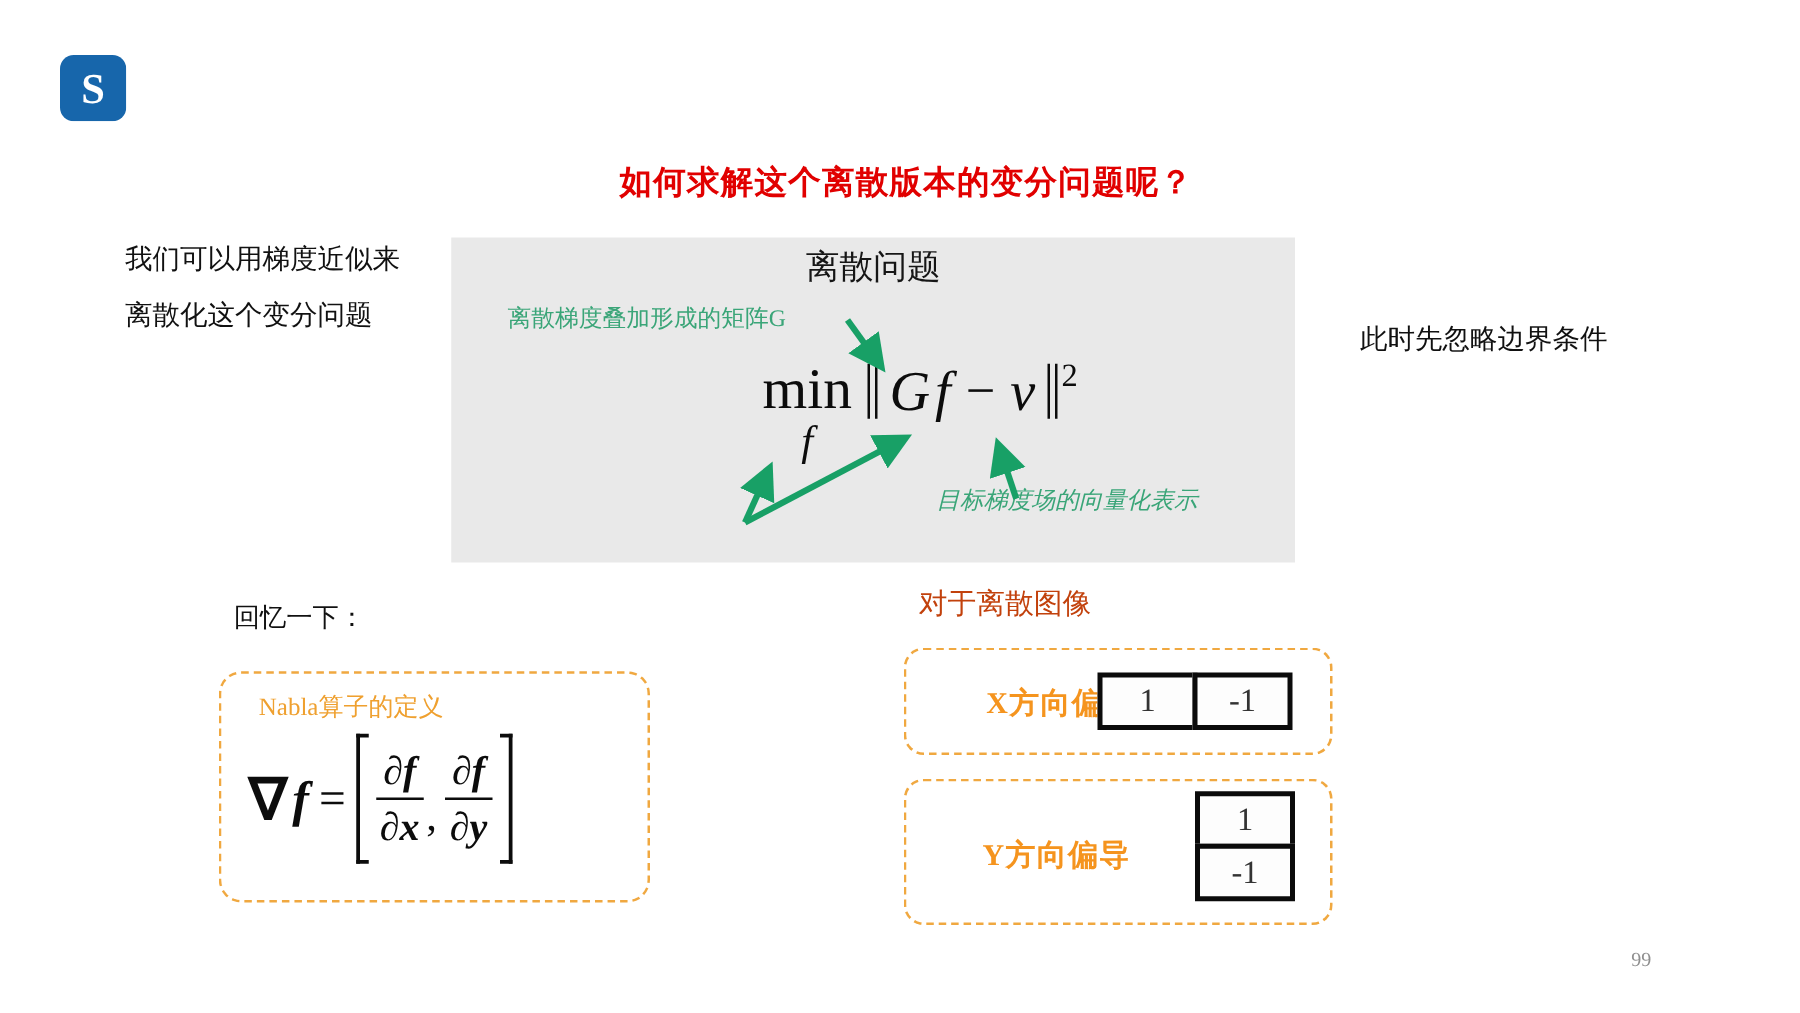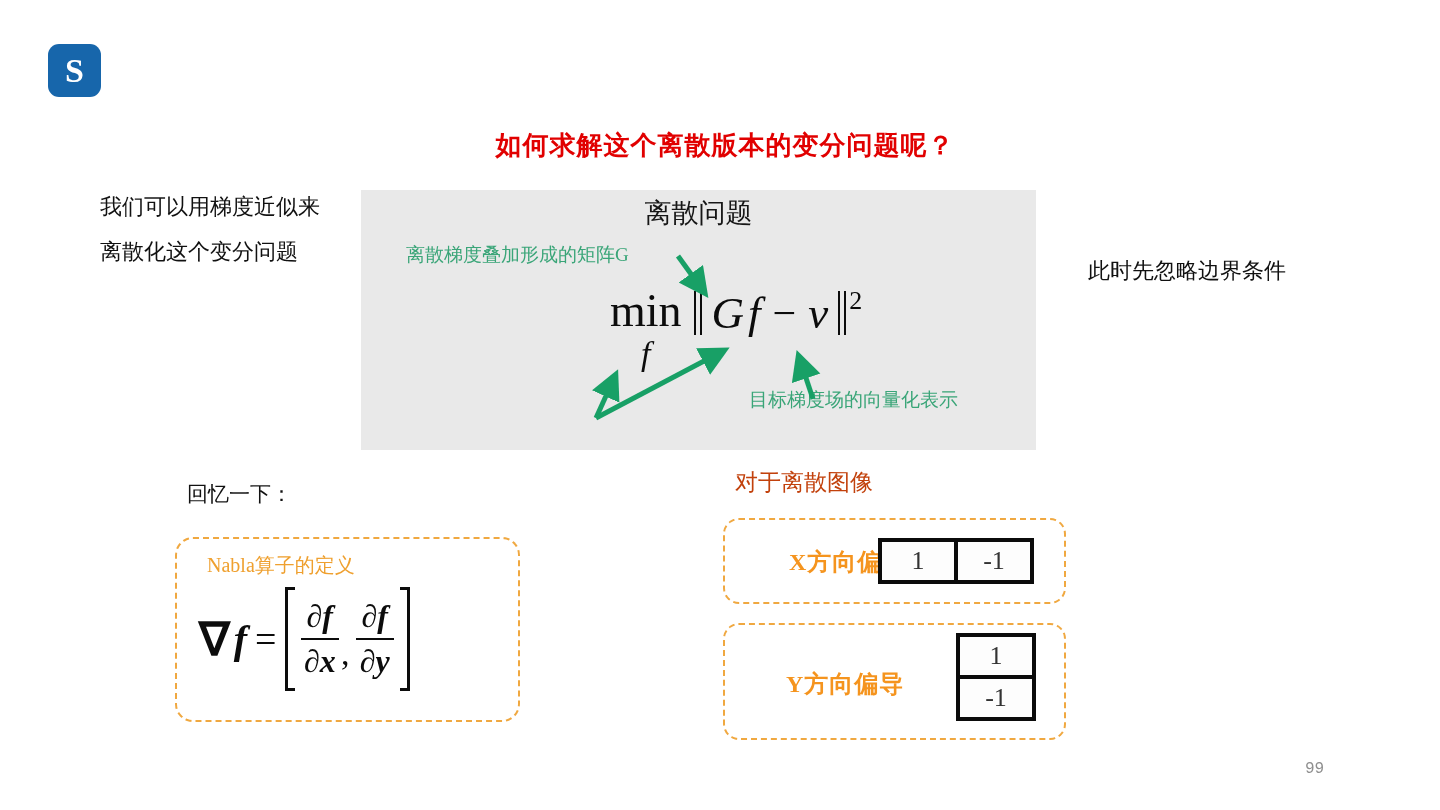--- a/index.html
+++ b/index.html
@@ -24,21 +24,21 @@
 
   
   .panel { position:absolute; left:361px; top:190px; width:675px; height:260px;
            background:#e9e9e9; }
   .panel-title { position:absolute; left:0; right:0; top:5px; text-align:center;
                  font-family:"Liberation Serif", serif; font-size:27px; color:#161616; }
   .g-label { position:absolute; font-family:"Liberation Serif", serif; font-size:19px;
              color:#3aa578; }
   .g-label.matrix { left:45px; top:52px;text-align:right; }
   .g-label.unknown { left:117px; top:174px; line-height:34px; }
-  .g-label.target { left:388px; top:197px; }
+  .g-label.target { left:388px; top:197px;font-style:italic; }
   .arrows-svg { position:absolute; left:0; top:0; width:675px; height:260px; }
 
   .formula { position:absolute; left:212px; top:98px; display:flex; align-items:flex-start;
              font-family:"Liberation Serif", serif; color:#0c0c0c;margin-left:37px; }
   .minblock { display:flex; flex-direction:column; align-items:center; margin-right:12px; }
   .minword { font-size:46px; line-height:46px; }
   .minsub { font-style:italic; font-size:34px; line-height:36px; margin-top:2px; }
   .normrow { display:flex; align-items:center; height:50px; margin-top:0px; }
   .dbar { display:inline-block; width:8px; height:44px; border-left:2.5px solid #0c0c0c;
           border-right:2.5px solid #0c0c0c; }
@@ -83,21 +83,21 @@
   .kbox.y .klabel { left:22px; top:43px; }
   .ktable { position:absolute; display:flex; }
   .ktable.horiz { left:153px; top:18px; flex-direction:row; }
   .ktable.vert  { left:231px; top:8px;  flex-direction:column; }
   .kcell { width:80px; height:46px; border:4px solid #0b0b0b; background:#fdfdfd;
            display:flex; align-items:center; justify-content:center;
            font-family:"Liberation Serif", serif; font-size:26px; color:#333; }
   .ktable.horiz .kcell + .kcell { margin-left:-4px; }
   .ktable.vert  .kcell + .kcell { margin-top:-4px; }
 
-  .page-num { position:absolute; left:1305px; top:760px; font-family:Liberation Mono, monospace;
+  .page-num { position:absolute; left:1305px; top:760px; font-family:Liberation Serif, serif;
               font-size:16px; color:#8f8f8f; }
 </style>
 </head>
 <body>
 
 <div class="slide">
 
   <svg class="logo" viewBox="0 0 53 53">
     <rect x="0" y="0" width="53" height="53" rx="11" fill="#1766ab"></rect>
     <text x="26.5" y="38" text-anchor="middle" font-family="Liberation Serif, serif" font-size="34" font-weight="bold" fill="#ffffff">S</text>

